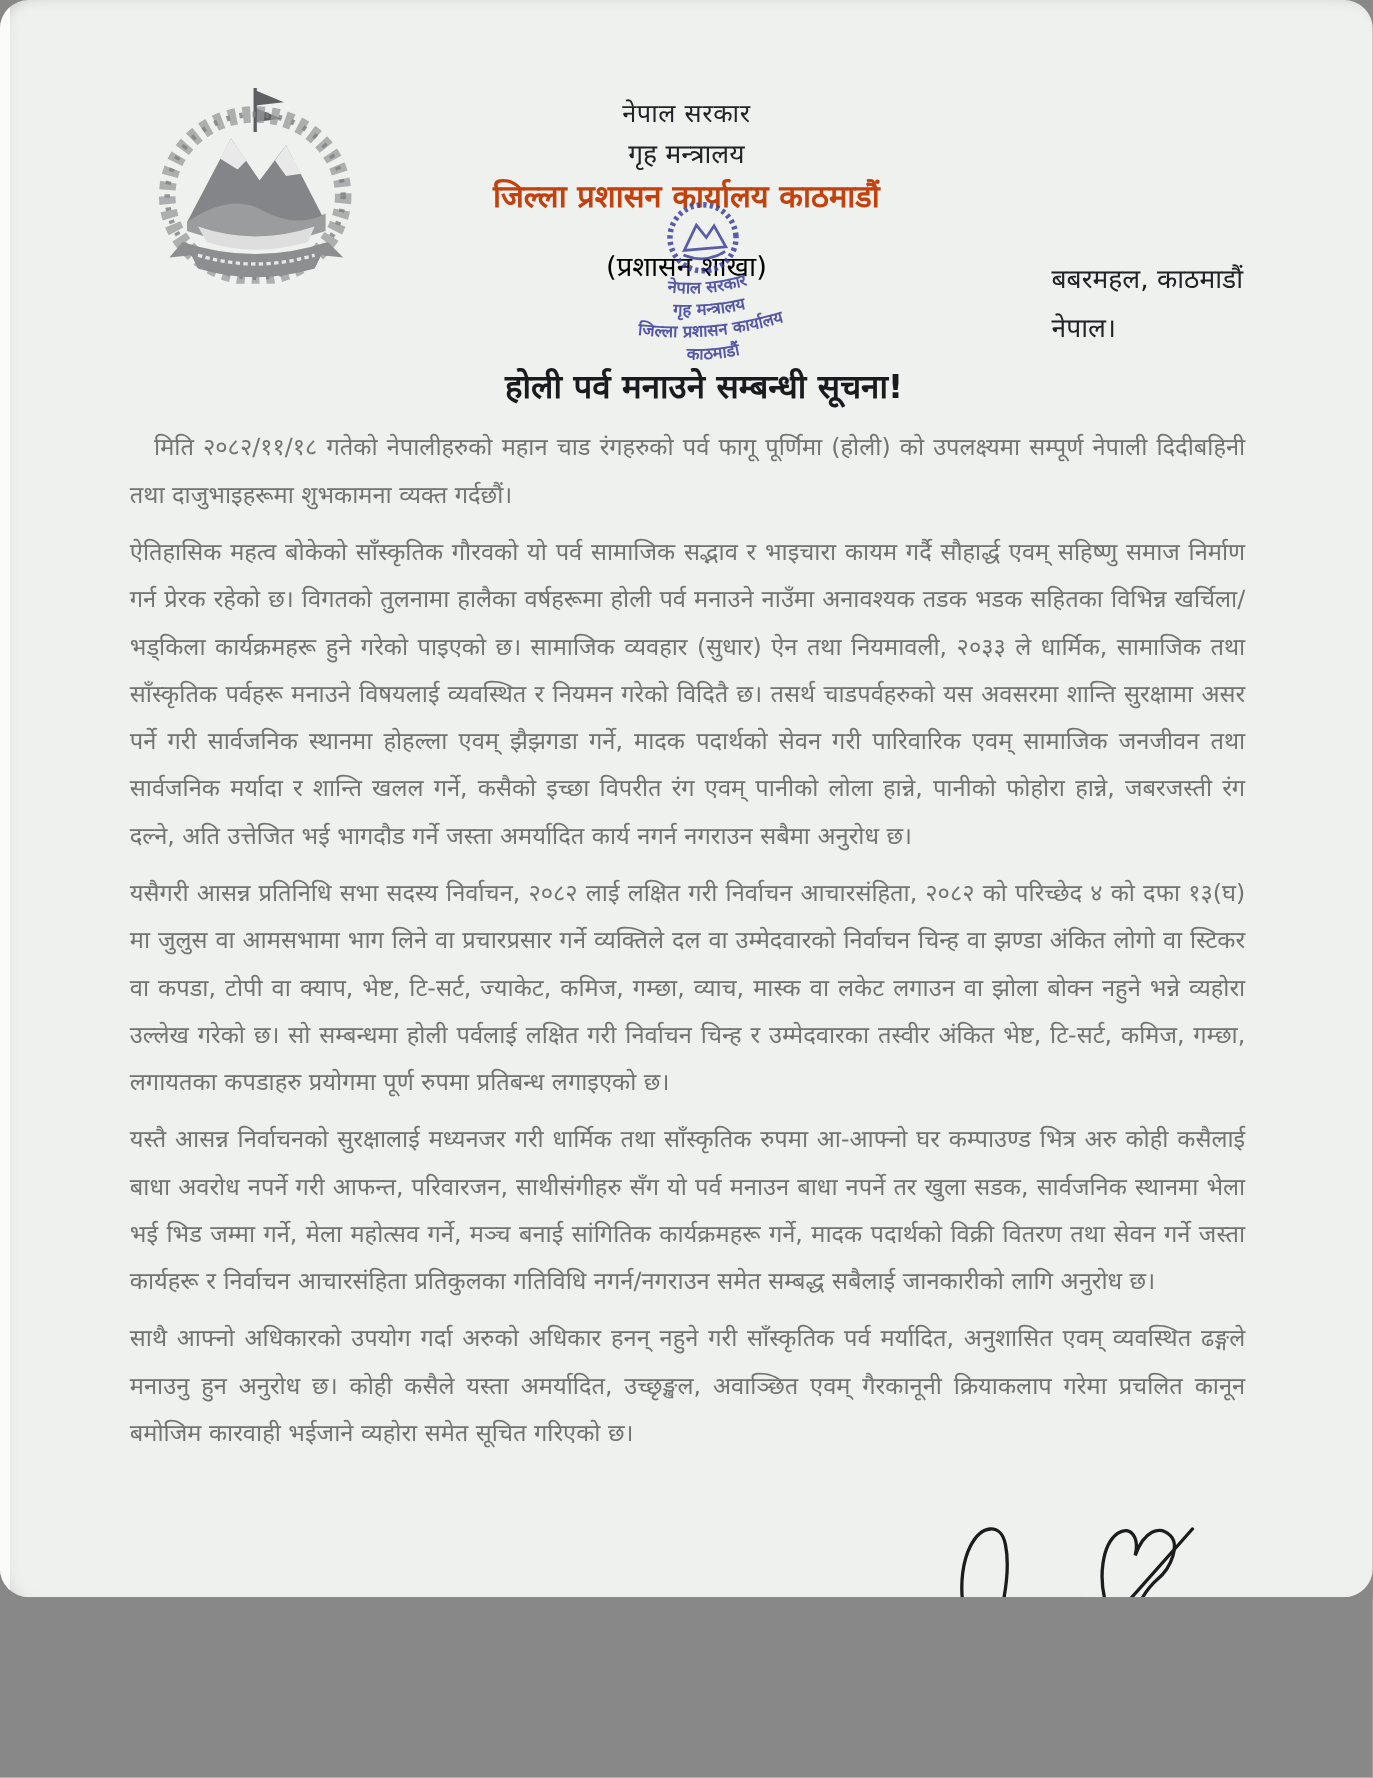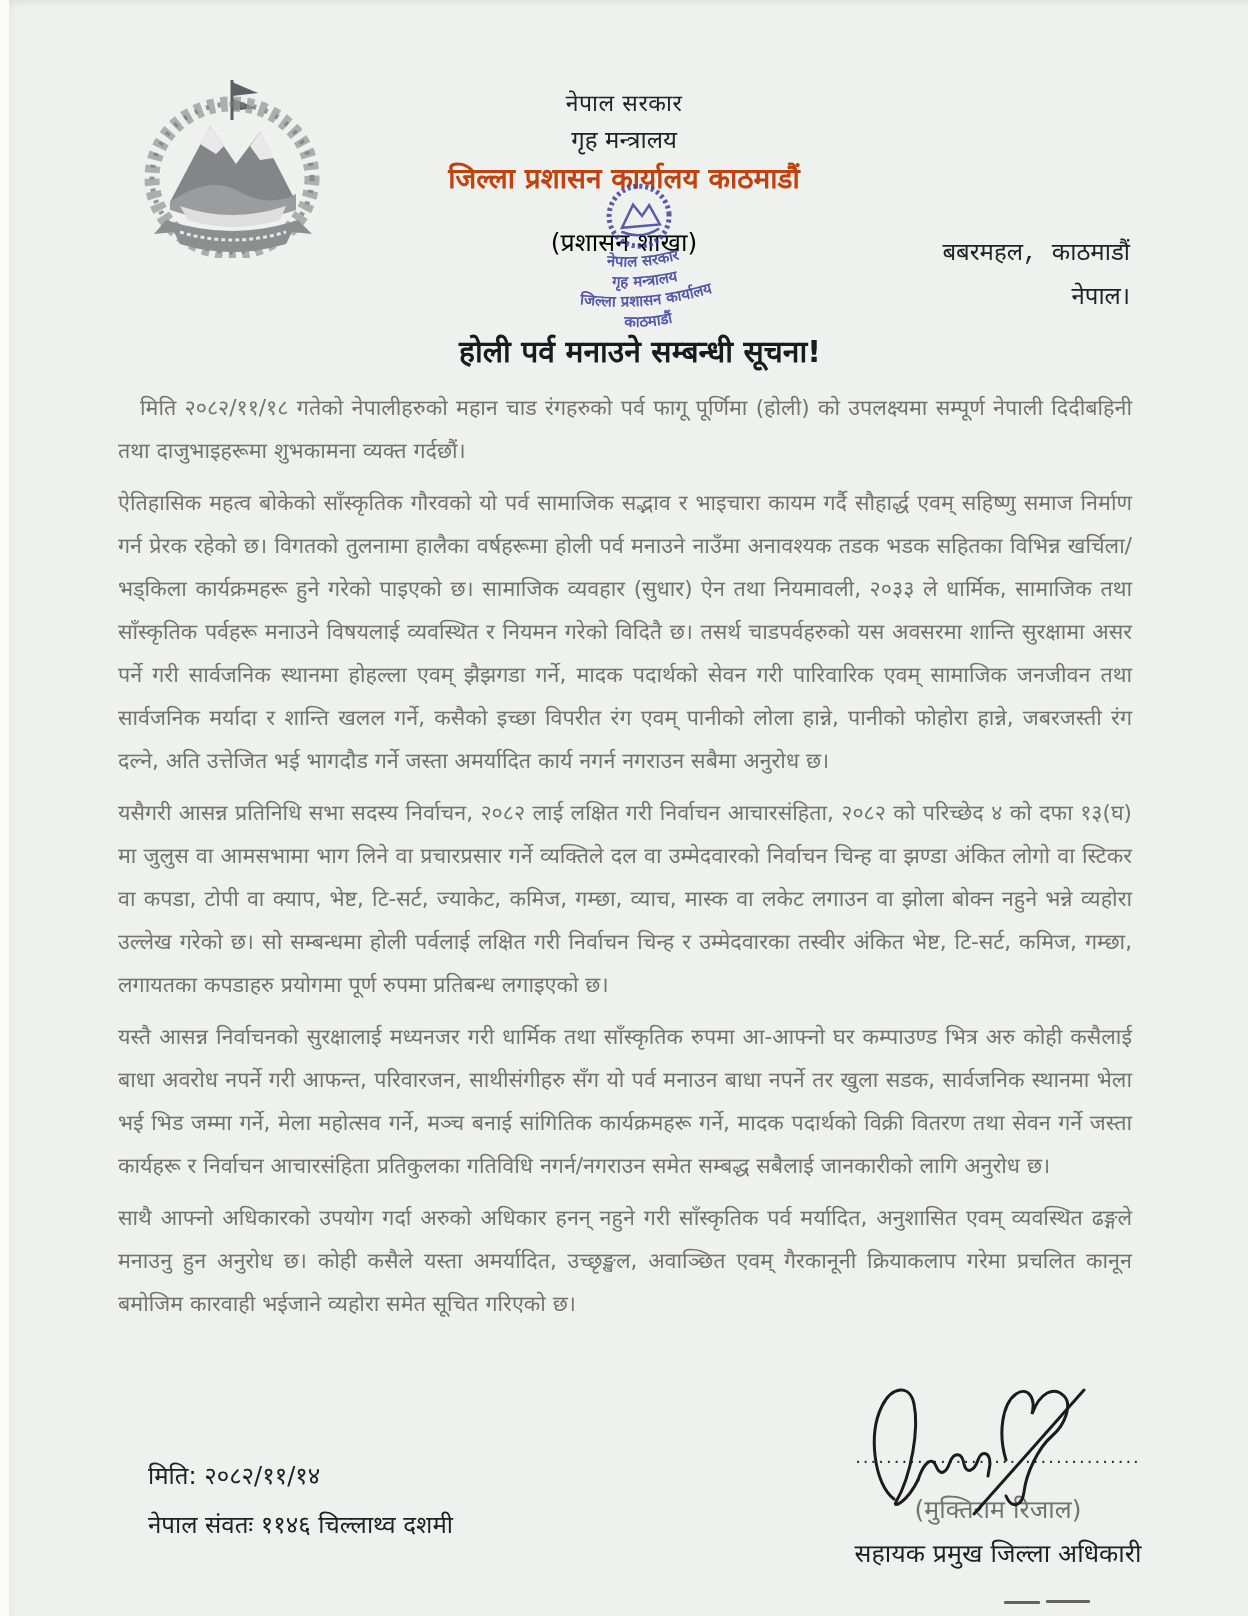--- a/index.html
+++ b/index.html
@@ -1,35 +1,36 @@
 <!DOCTYPE html>
 <html><head>
 <meta charset="utf-8">
 <style>
   html,body{margin:0;padding:0;background:#888;}
   .page{
     position:relative;
-    width:1248px;height:1616px;
+    width:1248px;height:1452px;
     margin:0 auto;
     background:#eff1ee;
     font-family:"DejaVu Sans", sans-serif;
     color:#222326;
     overflow:hidden;
     box-shadow:inset 14px 0 18px -14px rgba(0,0,0,.18), inset 0 10px 14px -12px rgba(0,0,0,.12);
+    border-radius:26px;
   }
   .edge-left{position:absolute;left:0;top:0;width:9px;height:100%;background:#fbfbfa;}
   
   .emblem{position:absolute;left:140px;top:74px;width:184px;height:184px;}
   .hdr-center{position:absolute;left:0;top:0;width:100%;text-align:center;}
   .gov{top:86px;font-size:23px;letter-spacing:.5px;}
   .ministry{top:122px;font-size:24px;}
   .office{top:158px;font-size:28px;font-weight:bold;color:#c2410c;}
   .branch{top:224px;font-size:25px;color:#000000;}
   .seal{position:absolute;left:528px;top:182px;width:230px;height:158px;transform:rotate(-5deg);opacity:.92;}
-  .addr{position:absolute;right:118px;top:232px;text-align:right;font-size:24px;line-height:44px;font-family:Liberation Mono, monospace;}
+  .addr{position:absolute;right:118px;top:232px;text-align:left;font-size:24px;line-height:44px;}
   
   .notice-title{position:absolute;left:16px;top:330px;width:100%;text-align:center;font-size:30px;font-weight:bold;color:#1a1b1e;}
   .body-text{position:absolute;left:118px;right:116px;top:386px;font-size:21.5px;line-height:43px;text-align:justify;color:#737373;}
   .body-text p{margin:0 0 9px 0;}
   .body-text p.first{text-indent:22px;}
   
   .foot-left{position:absolute;left:148px;top:1452px;font-size:24px;line-height:49px;color:#202125;}
   .sig-block{position:absolute;left:828px;top:1368px;width:340px;text-align:center;}
   .sig-svg{position:absolute;left:28px;top:-4px;width:260px;height:170px;pointer-events:none;}
   .sig-dots{display:block;margin-top:78px;font-size:18px;letter-spacing:2px;color:#2a2a2a;white-space:nowrap;overflow:hidden;}

